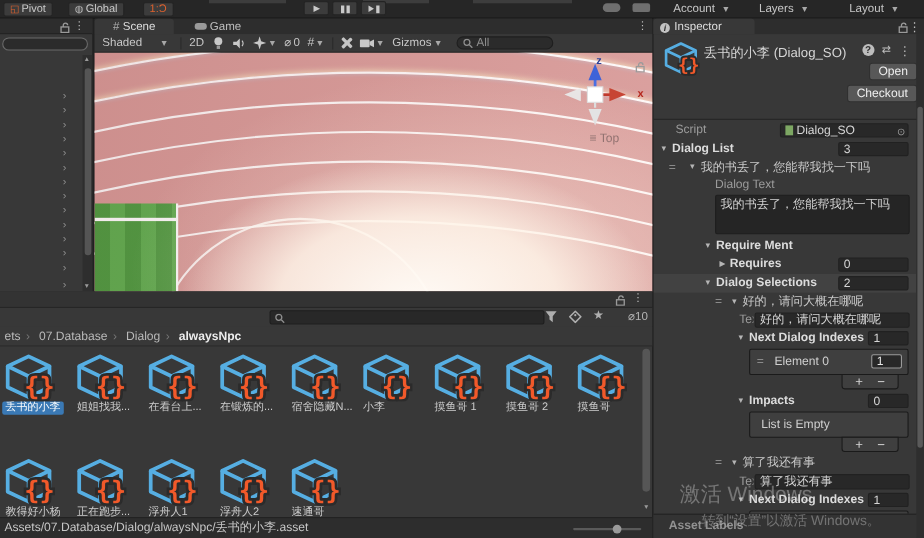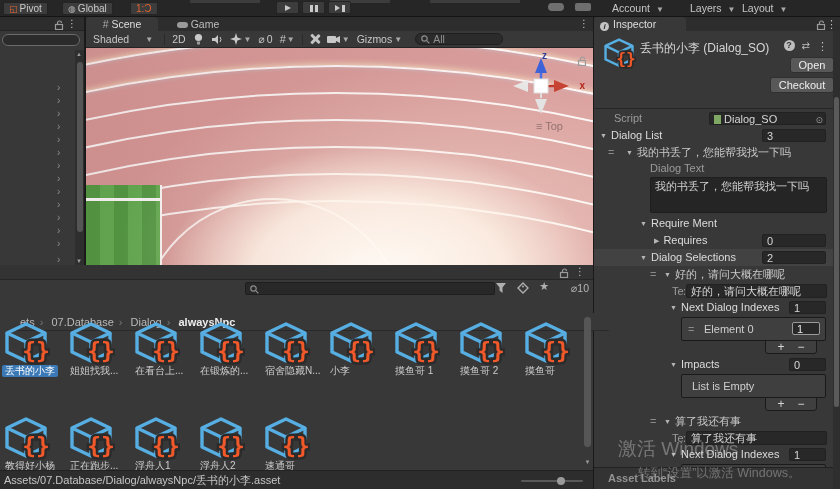--- a/index.html
+++ b/index.html
@@ -92,21 +92,21 @@
   .help-ic { width:11px; height:11px; background:#bdbdbd; border-radius:50%; color:#333; font-size:9px; font-weight:bold; text-align:center; line-height:11px; }
   .preset-ic { font-size:10px; color:#bdbdbd; }
   .kebab { color:#bdbdbd; font-size:11px; }
   .btn { position:absolute; background:#585858; border:1px solid #303030; border-radius:3px; color:#eee;
     font-size:11px; text-align:center; }
   .open-btn { right:6px; top:26px; width:44px; height:16px; line-height:15px; }
   .checkout-btn { right:6px; top:46px; width:64px; height:16px; line-height:15px; }
   .insp-body { position:absolute; left:0; top:93px; width:239px; height:357px; overflow:hidden; }
   .irow { position:relative; height:17px; line-height:17px; white-space:nowrap; color:#cfcfcf; }
   .ilabel { position:absolute; color:#c9c9c9; }
-  .ilabel.sec { font-weight:normal; color:#dcdcdc; }
+  .ilabel.sec { font-weight:bold; color:#dcdcdc; }
   .grey { color:#9b9b9b; }
   .fold::before { content:"▼"; font-size:7px; color:#b5b5b5; margin-right:4px; vertical-align:1px; }
   .fold.closed::before { content:"▶"; }
   .handle { position:absolute; color:#8a8a8a; }
   .vbox { position:absolute; top:2px; height:13px; background:#282828; border:1px solid #212121; border-radius:2px;
     color:#d6d6d6; line-height:12px; padding:0 4px; }
   .objfield { position:absolute; left:115px; right:7px; top:2px; height:13px; background:#282828; border:1px solid #212121; border-radius:2px;
     line-height:12px; color:#d6d6d6; padding:0 4px; }
   .obj-ic { display:inline-block; width:7px; height:9px; background:#7da763; margin-right:3px; vertical-align:-1px; }
   .obj-pick { position:absolute; right:2px; top:1px; color:#9a9a9a; font-size:9px; }
@@ -138,22 +138,22 @@
 
   
   .project { position:absolute; left:0; top:265px; width:593px; height:224px; background:#383838; }
   .proj-topbar { position:absolute; left:0; top:0; width:100%; height:15px; background:#333; border-bottom:1px solid #262626; }
   .proj-lock { position:absolute; right:24px; top:3px; }
   .proj-kebab { position:absolute; right:8px; top:1px; color:#bdbdbd; font-size:10px; }
   .proj-toolbar { position:absolute; left:0; top:15px; width:100%; height:17px; background:#383838; }
   .proj-search { position:absolute; left:245px; top:2px; width:250px; height:13px; background:#282828; border:1px solid #1e1e1e; border-radius:2px; }
   .proj-ic { position:absolute; top:2px; }
   .hidden-badge { position:absolute; right:4px; top:2px; color:#b5b5b5; font-size:10.5px; }
-  .proj-crumbs { position:absolute; left:16px; top:32px; width:100%; height:18px; background:#383838; border-bottom:1px solid #2a2a2a;
-    line-height:18px; padding-left:2px; color:#b9b9b9;margin-top:16px; }
+  .proj-crumbs { position:absolute; left:0; top:32px; width:100%; height:18px; background:#383838; border-bottom:1px solid #2a2a2a;
+    line-height:18px; padding-left:2px; color:#b9b9b9; }
   .crumb { padding:0 2px; }
   .crumb-sep { color:#777; padding:0 3px; }
   .crumb.last { color:#ededed; font-weight:bold; }
   .grid { position:absolute; left:0; top:50px; width:582px; height:155px; }
   .arow { position:absolute; left:2px; display:flex; }
   .arow1 { top:6px; } .arow2 { top:101px; }
   .asset { width:65px; display:flex; flex-direction:column; align-items:flex-start; }
   .asset svg { display:block; }
   .alabel { max-width:62px; overflow:hidden; white-space:nowrap; font-size:10px; color:#cdcdcd; line-height:12px; padding:0 3px; border-radius:2px; }
   .alabel.sel { background:#3a79b5; color:#fff; }
@@ -203,21 +203,21 @@
         <span class="pause-bars"></span>
       </div>
     <div class="playbtn" style="left:328px">
         <span class="step-tri"></span>
         <span class="step-bar"></span>
       </div>
     <span class="cloud-ic" style="left:548px"></span>
     <span class="cloud-ic" style="left:575px;border-radius:2px"></span>
     <div class="tdrop" style="left:612px"><span>Account</span><span class="caret">▼</span></div>
     <div class="tdrop" style="left:690px"><span>Layers</span><span class="caret">▼</span></div>
-    <div class="tdrop" style="left:742px"><span>Layout</span><span class="caret">▼</span></div>
+    <div class="tdrop" style="left:772px"><span>Layout</span><span class="caret">▼</span></div>
   </div>
 
   <div class="hier">
     <div class="hier-tabbar">
       <span class="hier-lock">
           <svg class="lock-svg" width="10" height="10">
             <use href="#lock-open"></use>
           </svg>
         </span>
       <span class="hier-kebab">⋮</span>

